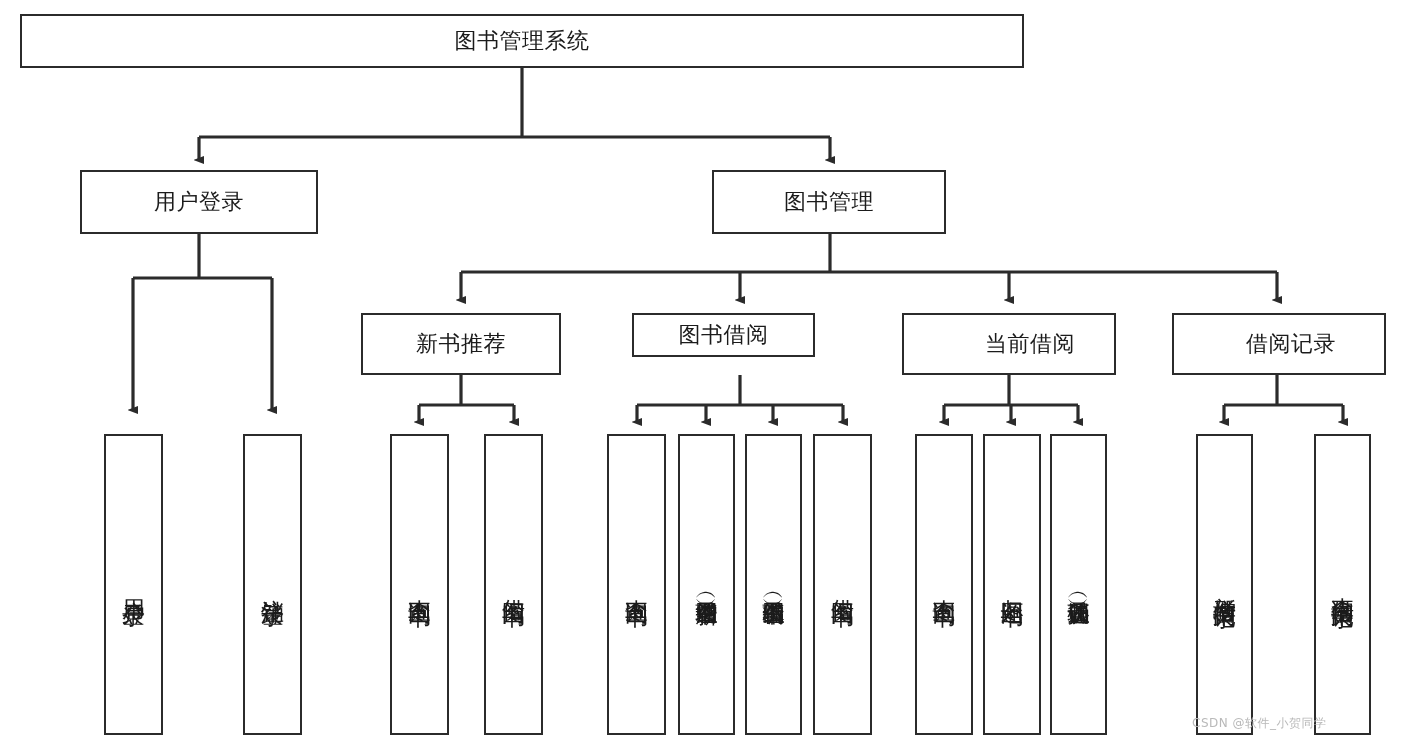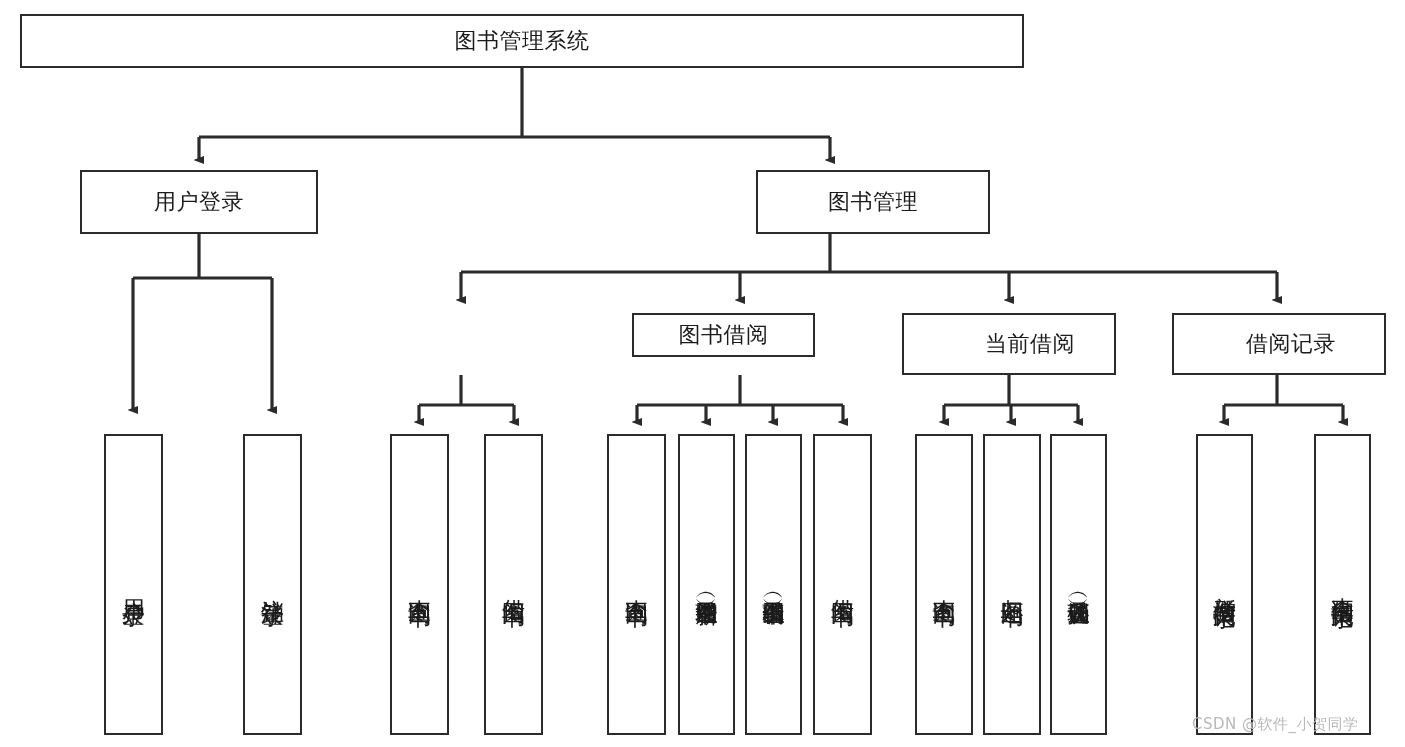--- a/index.html
+++ b/index.html
@@ -56,21 +56,21 @@
     line-height: 1.18;
     letter-spacing: 2px;
   }
   .node.vert.tight .label {
     font-size: 22px;
     letter-spacing: 0px;
   }
   .watermark {
     position: absolute;
     color: #b9b9b9;
-    font-size: 15px;
+    font-size: 12px;
     white-space: nowrap;
     letter-spacing: 0.5px;
   }
 </style>
 </head>
 <body>
 
 <div id="diagram-root">
 
   <svg class="edges" viewBox="0 0 1405 747" xmlns="http://www.w3.org/2000/svg">
@@ -123,24 +123,27 @@
     </g>
   </svg>
 
   <div class="node horiz" style="left:20px; top:14px; width:1004px; height:54px;">
     <span class="label">图书管理系统</span>
   </div>
 
   <div class="node horiz" style="left:80px; top:170px; width:238px; height:64px;">
     <span class="label">用户登录</span>
   </div>
-  <div class="node horiz" style="left:712px; top:170px; width:234px; height:64px;margin-left:44px;">
+  <div class="node horiz" style="left:712px; top:170px; width:234px; height:64px;">
     <span class="label">图书管理</span>
   </div>
 
+  <div class="node horiz" style="left:361px; top:313px; width:200px; height:62px;">
+    <span class="label">新书推荐</span>
+  </div>
   <div class="node horiz" style="left:632px; top:313px; width:183px; height:44px;">
     <span class="label">图书借阅</span>
   </div>
   <div class="node horiz" style="left:902px; top:313px; width:214px; height:62px;padding-left:42px;">
     <span class="label">当前借阅</span>
   </div>
   <div class="node horiz" style="left:1172px; top:313px; width:214px; height:62px;padding-left:24px;">
     <span class="label">借阅记录</span>
   </div>
 

